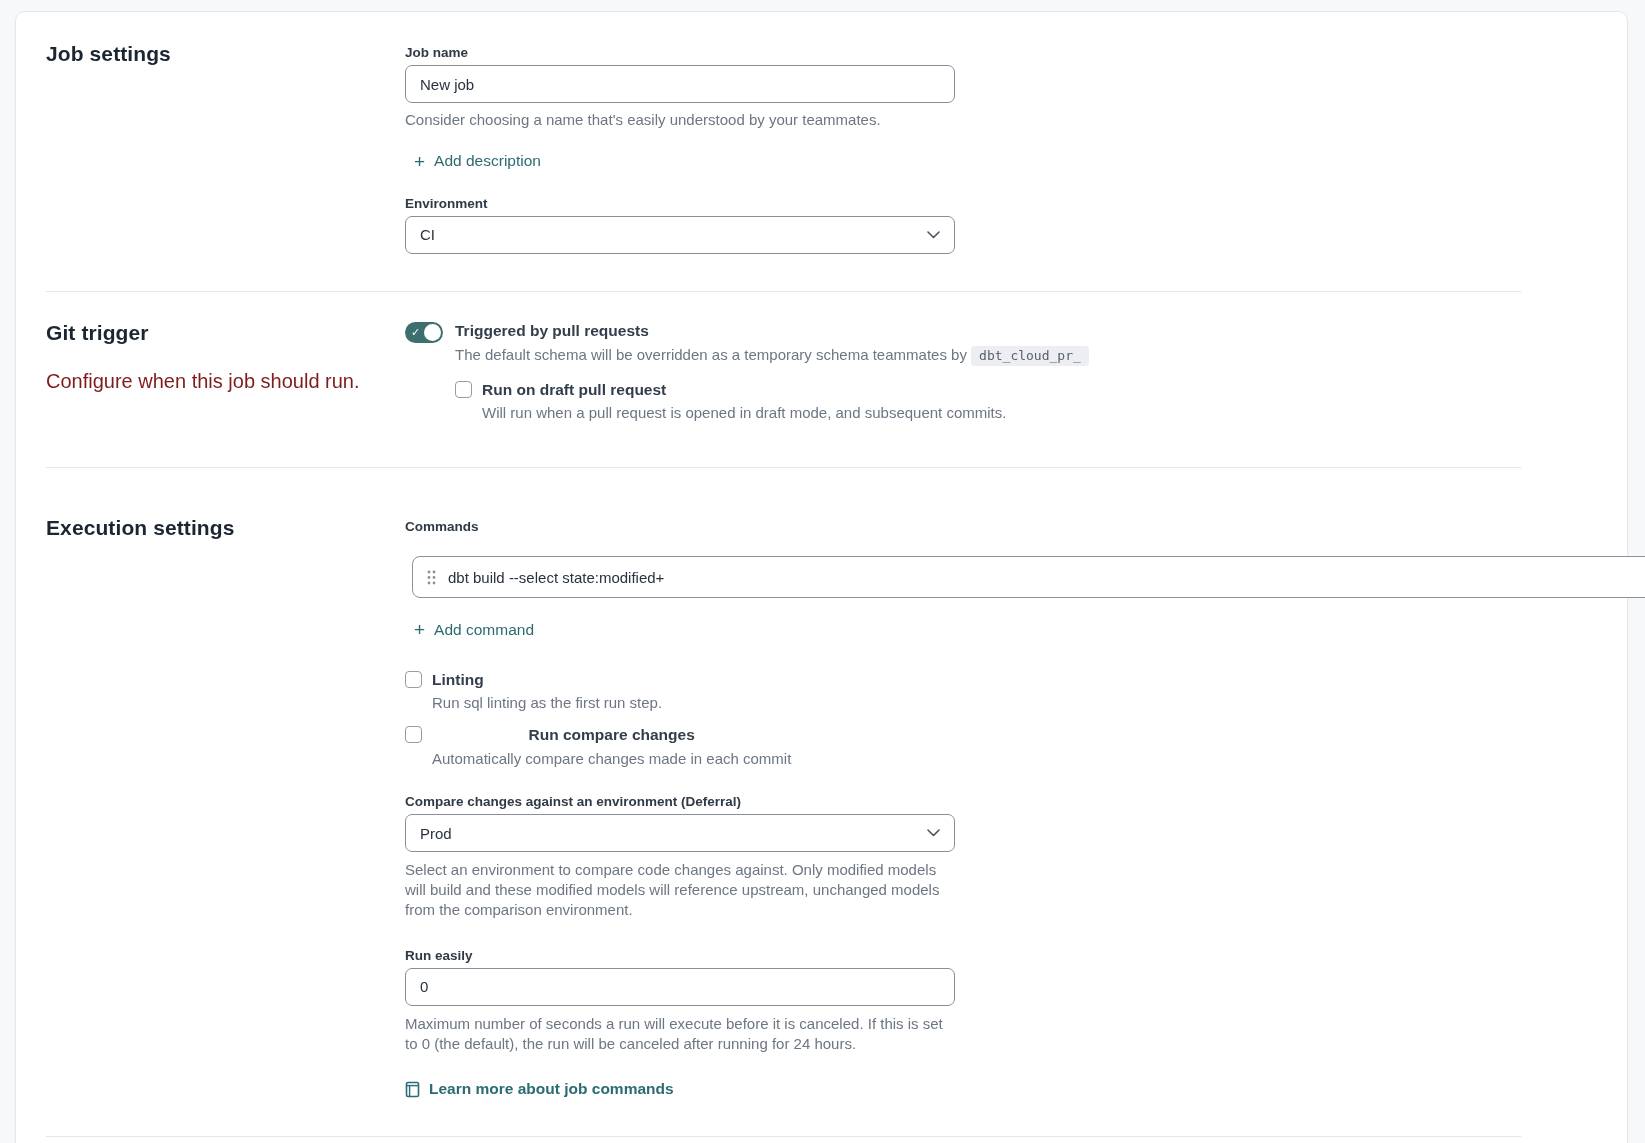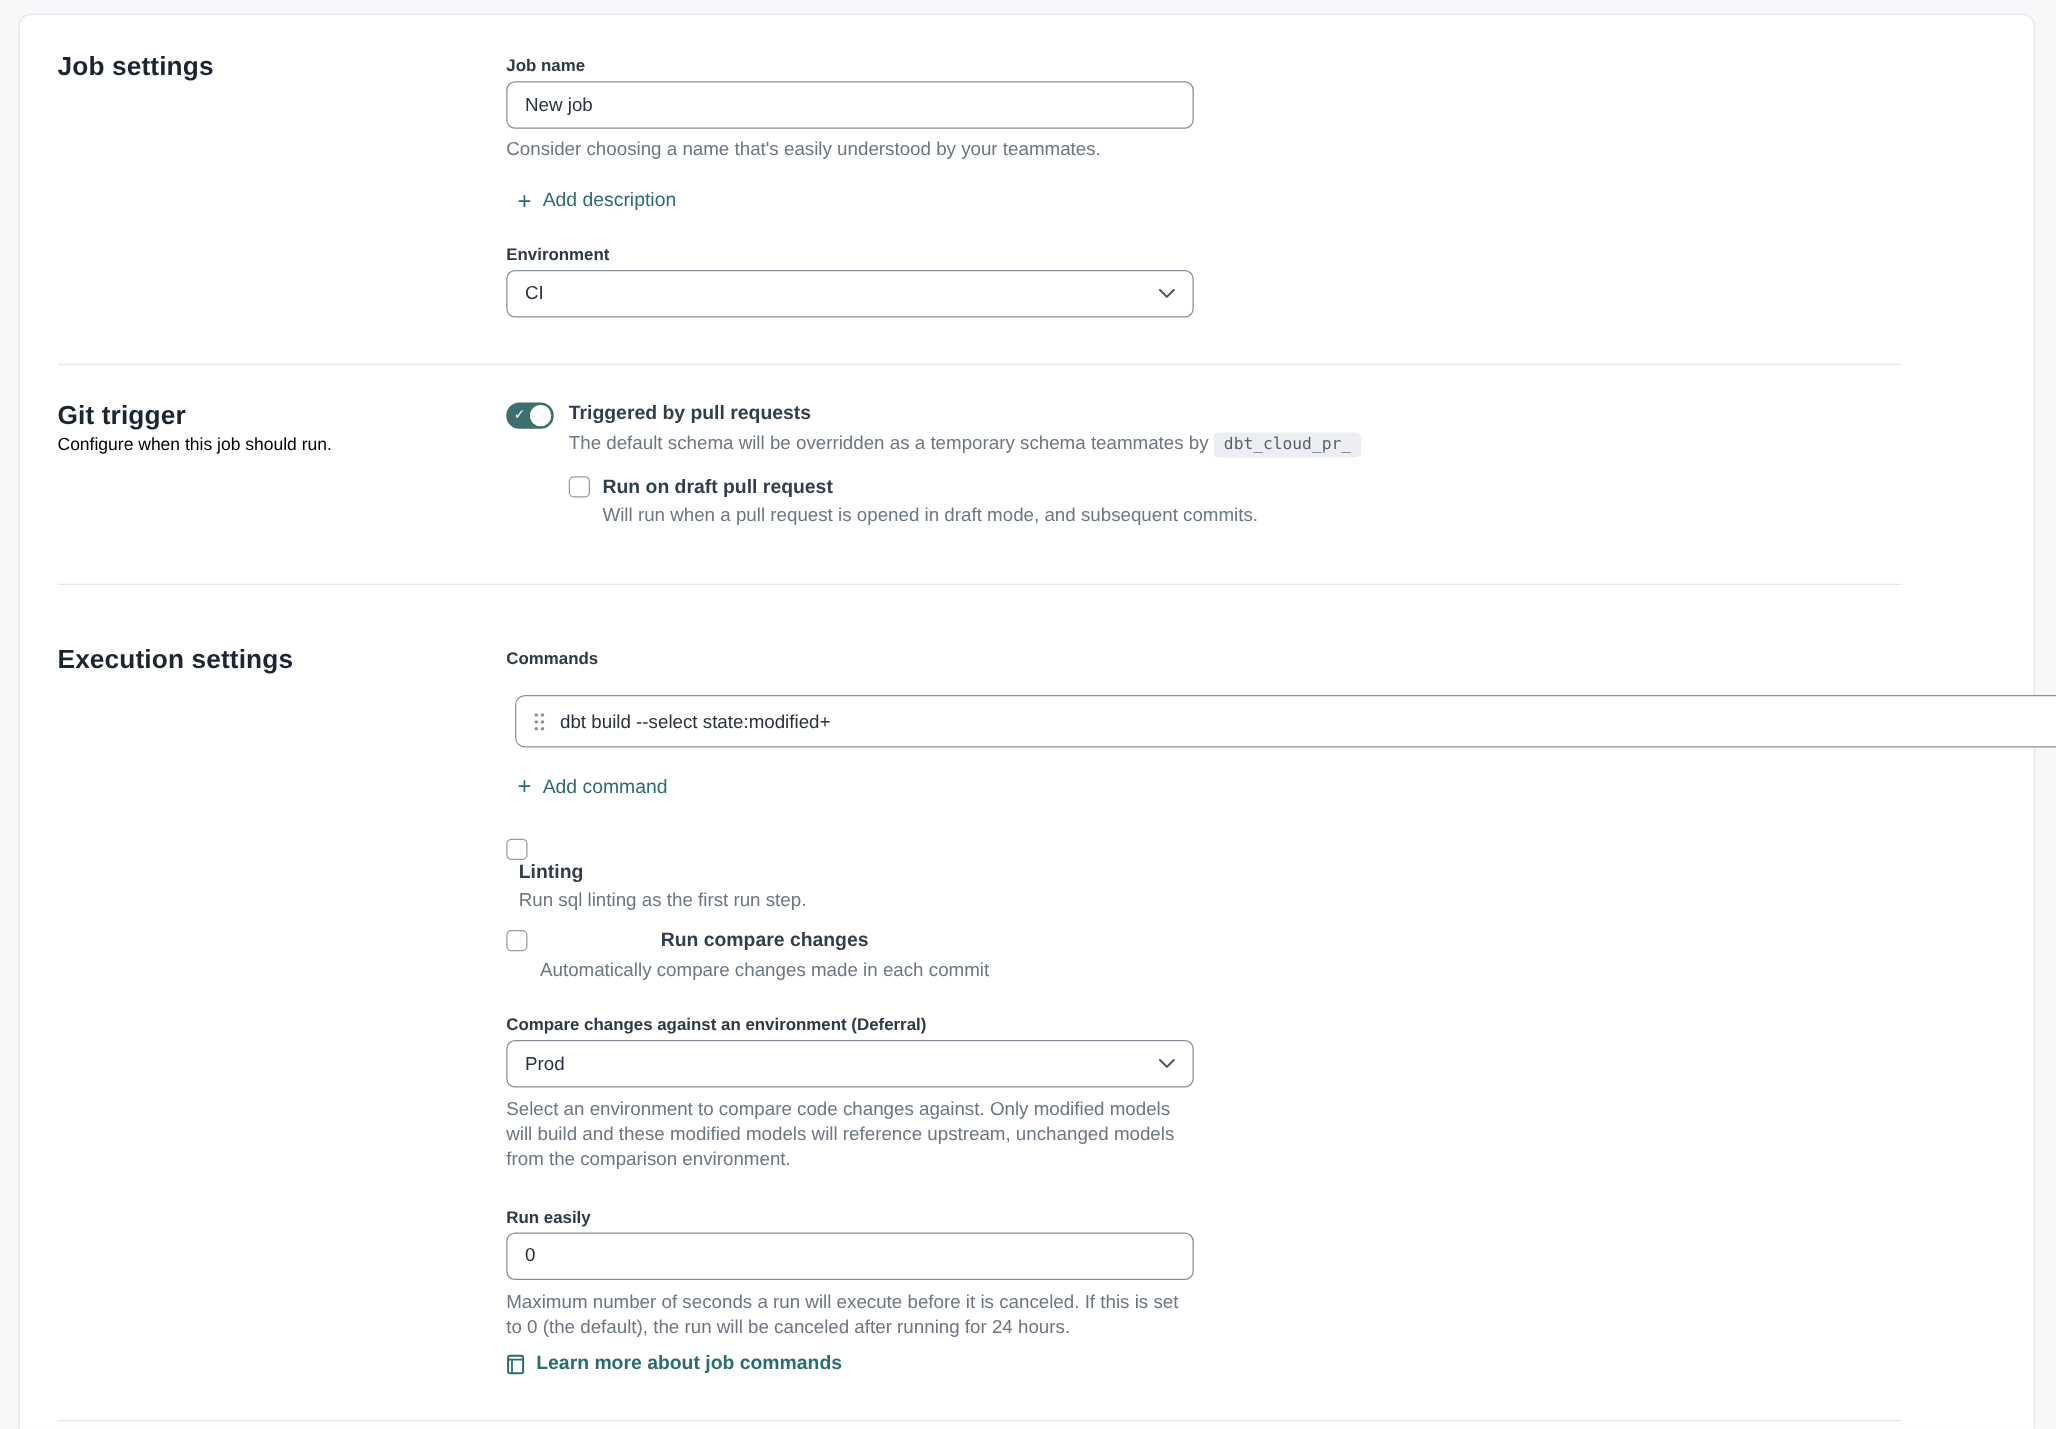--- a/index.html
+++ b/index.html
@@ -19,21 +19,21 @@
     border: 1px solid #e5e7ea;
     border-radius: 10px;
     box-shadow: 0 1px 2px rgba(20,30,40,0.03);
   }
   .section { display: flex; width: 100%; }
   .section-left { width: 389px; flex: 0 0 389px; padding-left: 30px; }
   .section-right { flex: 1 1 auto; min-width: 0; }
   .divider { border: none; border-top: 1px solid #e4e6e9; margin-left: 30px; margin-right: 106px; }
 
   .h2 { font-size: 21px; font-weight: bold; color: #1c2633; letter-spacing: 0.1px; }
-  .subtitle { font-size: 14px; color: #000000; margin-top: 2px; }
+  .subtitle { font-size: 20px; color: #7f1d1d; margin-top: 25px; }
 
   .field-label { display: block; font-size: 13.5px; font-weight: bold; color: #2f3a46; margin-bottom: 5px; }
   .text-input, .select {
     width: 550px; height: 38px;
     border: 1px solid #878f9a;
     border-radius: 7px;
     background: #fff;
     font-family: "Liberation Sans", "DejaVu Sans", sans-serif;
     font-size: 15px; color: #29323e;
     padding: 12px 14px;
@@ -192,21 +192,21 @@
             </svg>
           </span>
           <span class="command-text">dbt build --select state:modified+</span>
         </div>
 
         <div class="link-row" style="margin-top:22px; margin-left:9px;">
           <span class="plus">+</span>
           <span class="link-label">Add command</span>
         </div>
 
-        <div class="checkbox-row" style="margin-top:30px;flex-direction:column;">
+        <div class="checkbox-row" style="margin-top:30px;">
           <div class="checkbox"></div>
           <div style="margin-left:10px;">
             <div class="bold-label">Linting</div>
             <div class="help" style="margin-top:4px;">Run sql linting as the first run step.</div>
           </div>
         </div>
 
         <div class="checkbox-row" style="margin-top:12px;text-align:center;">
           <div class="checkbox"></div>
           <div style="margin-left:10px;">
@@ -221,21 +221,21 @@
           <svg class="chev" width="13" height="8" viewBox="0 0 13 8">
             <path d="M1 1 L6.5 6.5 L12 1" fill="none" stroke="#4a5560" stroke-width="1.6" stroke-linecap="round" stroke-linejoin="round"></path>
           </svg>
         </div>
         <div class="help help-block" style="margin-top:8px;">Select an environment to compare code changes against. Only modified models will build and these modified models will reference upstream, unchanged models from the comparison environment.</div>
 
         <label class="field-label" style="margin-top:28px;">Run easily</label>
         <input class="text-input" type="text" value="0" style="">
         <div class="help help-block" style="margin-top:8px;">Maximum number of seconds a run will execute before it is canceled. If this is set to 0 (the default), the run will be canceled after running for 24 hours.</div>
 
-        <div class="link-row" style="margin-top:11px;text-align:center;">
+        <div class="link-row" style="margin-top:27px;text-align:center;">
           <svg width="15" height="17" viewBox="0 0 15 17">
             <rect x="1.5" y="1.5" width="12" height="14" rx="1.5" fill="none" stroke="#2b6b72" stroke-width="1.6"></rect>
             <line x1="1.5" y1="4.6" x2="13.5" y2="4.6" stroke="#2b6b72" stroke-width="1.4"></line>
             <line x1="4.6" y1="4.6" x2="4.6" y2="15.5" stroke="#2b6b72" stroke-width="1.4"></line>
           </svg>
           <span class="link-label link-bold">Learn more about job commands</span>
         </div>
       </div>
     </div>
 

